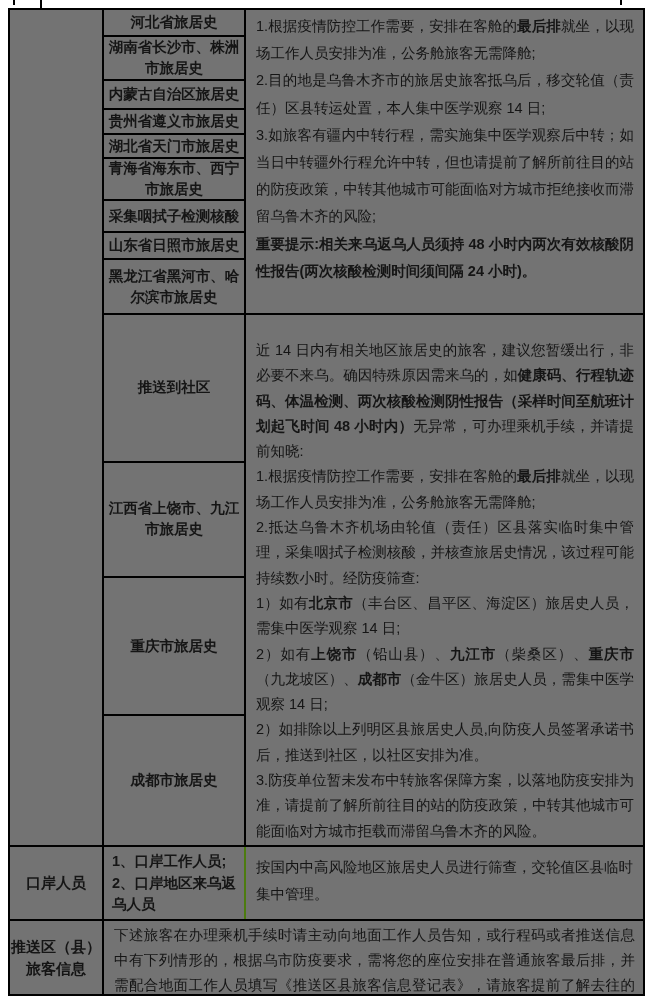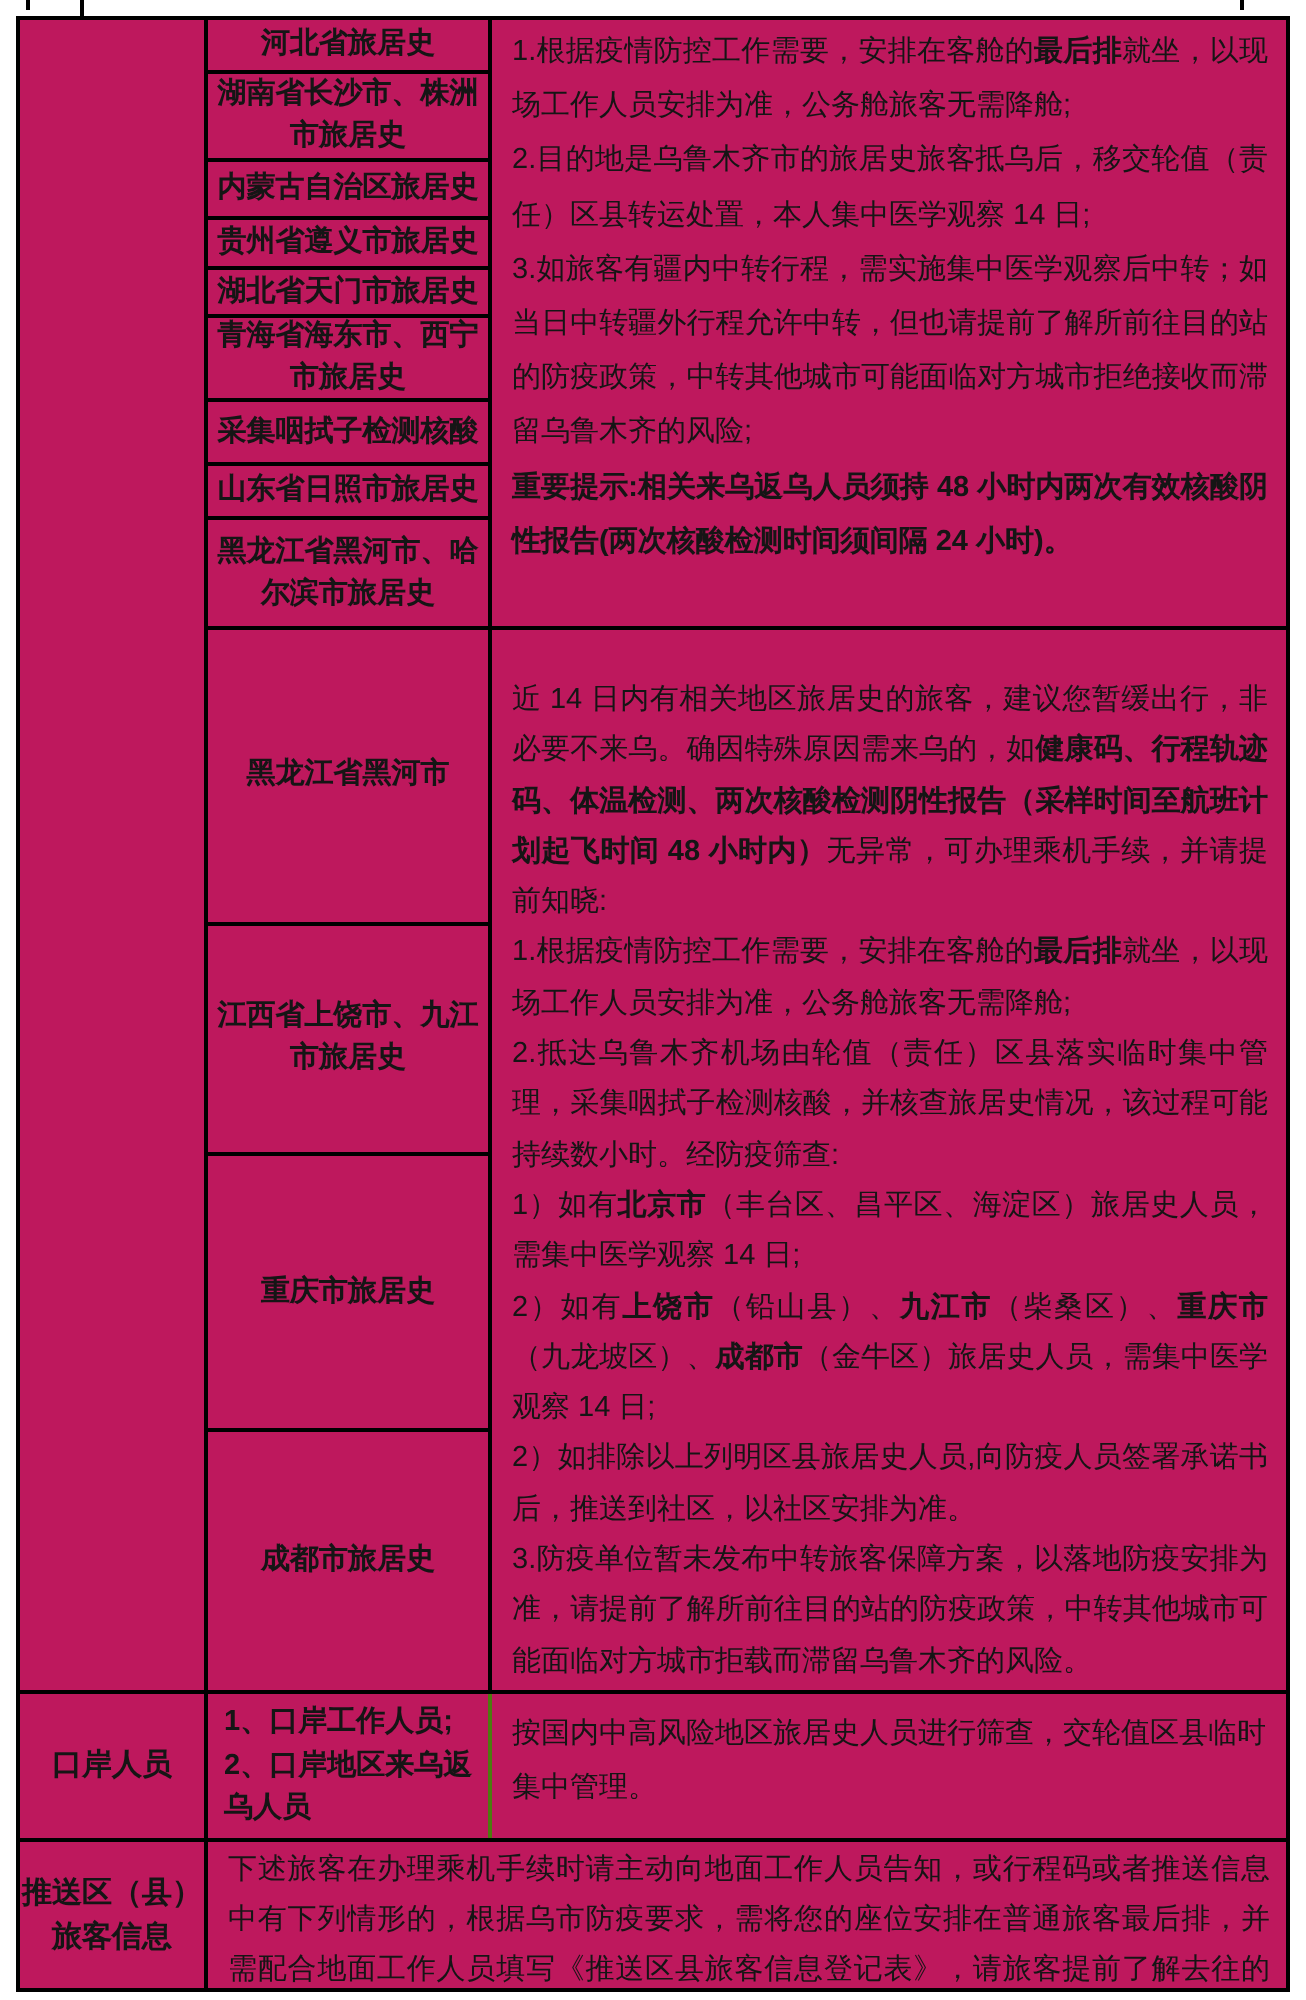--- a/index.html
+++ b/index.html
@@ -11,21 +11,21 @@
   .page{position:relative;width:653px;height:1000px;overflow:hidden;background:#ffffff;}
   
   .tick{position:absolute;top:0;width:2px;background:#000;}
   .tick1{left:13px;height:5px;}
   .tick2{left:40px;height:8px;}
   .tick3{left:620px;height:5px;}
 
   .tbl{
     position:absolute;left:8px;top:8px;width:637px;height:988px;
     border:2px solid #000;box-sizing:border-box;
-    display:flex;flex-direction:column;background:#be185d;
+    display:flex;flex-direction:column;background:#737373;
   }
   .rowA{flex:1;display:flex;min-height:0;}
   .c1{width:94px;flex:none;border-right:2px solid #000;box-sizing:border-box;}
   .rest{flex:1;display:flex;flex-direction:column;min-width:0;}
   .blk{display:flex;box-sizing:border-box;min-height:0;}
   .blk1{height:305px;flex:none;border-bottom:2px solid #000;}
   .blk2{flex:1;}
   .c2{width:142px;flex:none;border-right:2px solid #000;box-sizing:border-box;display:flex;flex-direction:column;}
   .cell{
     display:flex;align-items:center;justify-content:center;text-align:center;
@@ -87,21 +87,21 @@
           <div class="c3">
               <div class="para"><span>1.根据疫情防控工作需要，安排在客舱的</span><span class="b">最后排</span><span>就坐，以现场工作人员安排为准，公务舱旅客无需降舱;</span></div>
               <div class="para"><span>2.目的地是乌鲁木齐市的旅居史旅客抵乌后，移交轮值（责任）区县转运处置，本人集中医学观察 14 日;</span></div>
               <div class="para"><span>3.如旅客有疆内中转行程，需实施集中医学观察后中转；如当日中转疆外行程允许中转，但也请提前了解所前往目的站的防疫政策，中转其他城市可能面临对方城市拒绝接收而滞留乌鲁木齐的风险;</span></div>
               <div class="para"><span class="b">重要提示:相关来乌返乌人员须持 48 小时内两次有效核酸阴性报告(两次核酸检测时间须间隔 24 小时)。</span></div>
             </div>
         </div>
 
         <div class="blk blk2">
           <div class="c2">
-            <div class="cell" style="flex:149 1 0">黑龙江省黑河市</div>
+            <div class="cell" style="flex:149 1 0">推送到社区</div>
             <div class="cell" style="flex:115 1 0">江西省上饶市、九江市旅居史</div>
             <div class="cell" style="flex:139 1 0">重庆市旅居史</div>
             <div class="cell" style="flex:131 1 0">成都市旅居史</div>
           </div>
           <div class="c3">
               <div class="para"><span>近 14 日内有相关地区旅居史的旅客，建议您暂缓出行，非必要不来乌。确因特殊原因需来乌的，如</span><span class="b">健康码、行程轨迹码、体温检测、两次核酸检测阴性报告（采样时间至航班计划起飞时间 48 小时内）</span><span>无异常，可办理乘机手续，并请提前知晓:</span></div>
               <div class="para"><span>1.根据疫情防控工作需要，安排在客舱的</span><span class="b">最后排</span><span>就坐，以现场工作人员安排为准，公务舱旅客无需降舱;</span></div>
               <div class="para"><span>2.抵达乌鲁木齐机场由轮值（责任）区县落实临时集中管理，采集咽拭子检测核酸，并核查旅居史情况，该过程可能持续数小时。经防疫筛查:</span></div>
               <div class="para"><span>1）如有</span><span class="b">北京市</span><span>（丰台区、昌平区、海淀区）旅居史人员，需集中医学观察 14 日;</span></div>
               <div class="para"><span>2）如有</span><span class="b">上饶市</span><span>（铅山县）、</span><span class="b">九江市</span><span>（柴桑区）、</span><span class="b">重庆市</span><span>（九龙坡区）、</span><span class="b">成都市</span><span>（金牛区）旅居史人员，需集中医学观察 14 日;</span></div>

